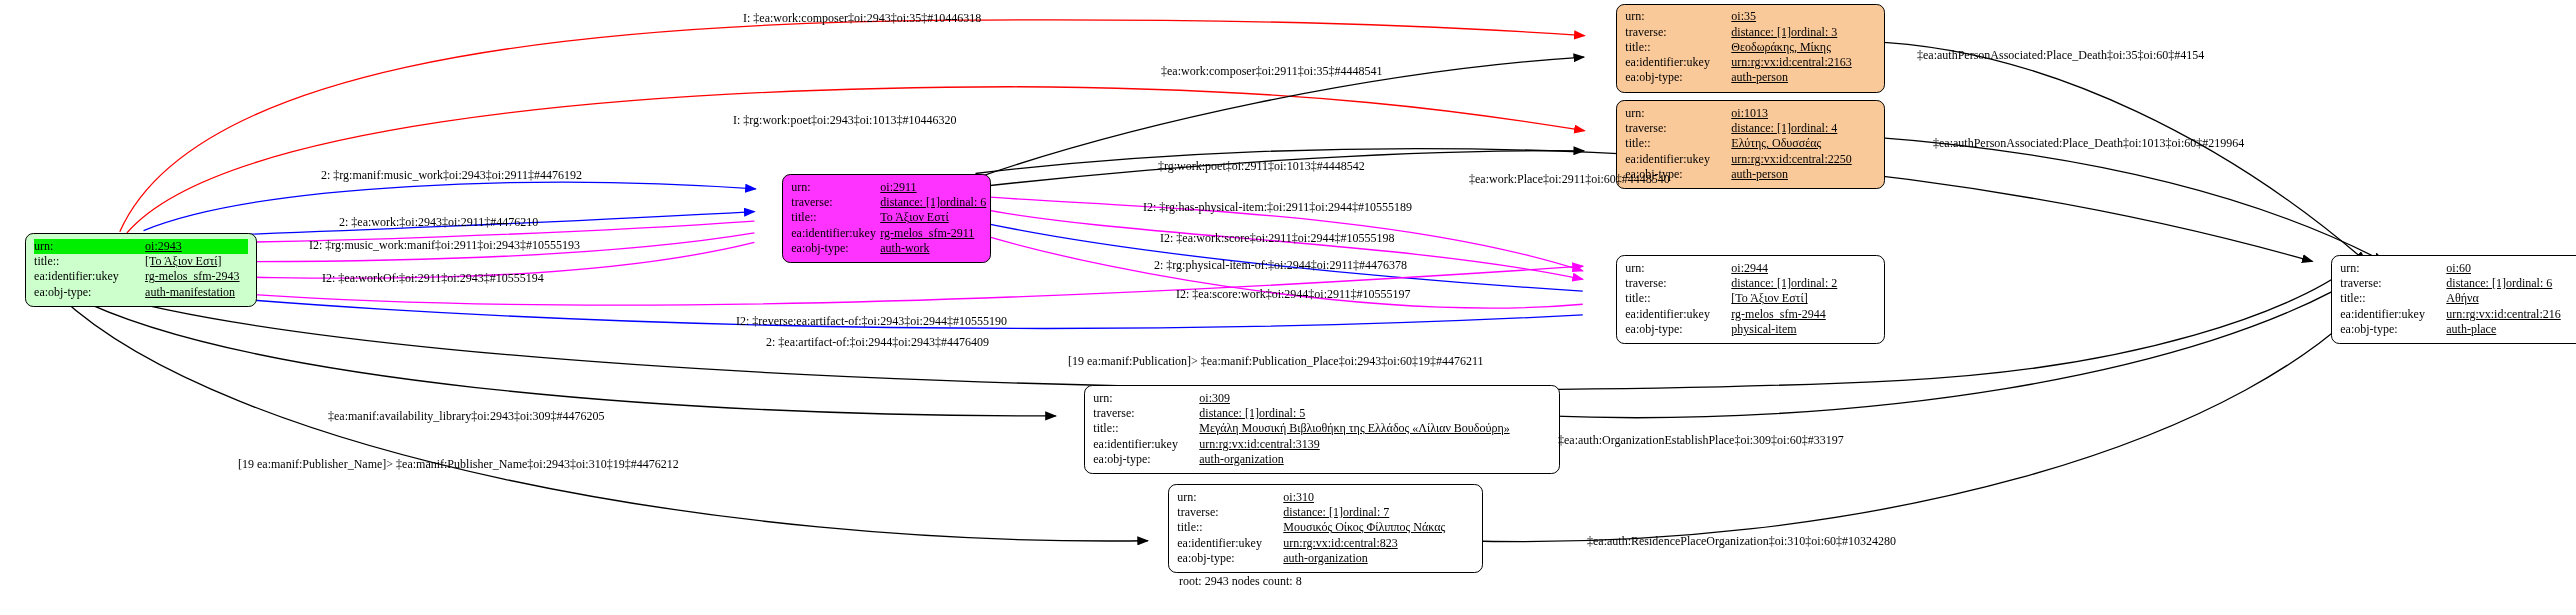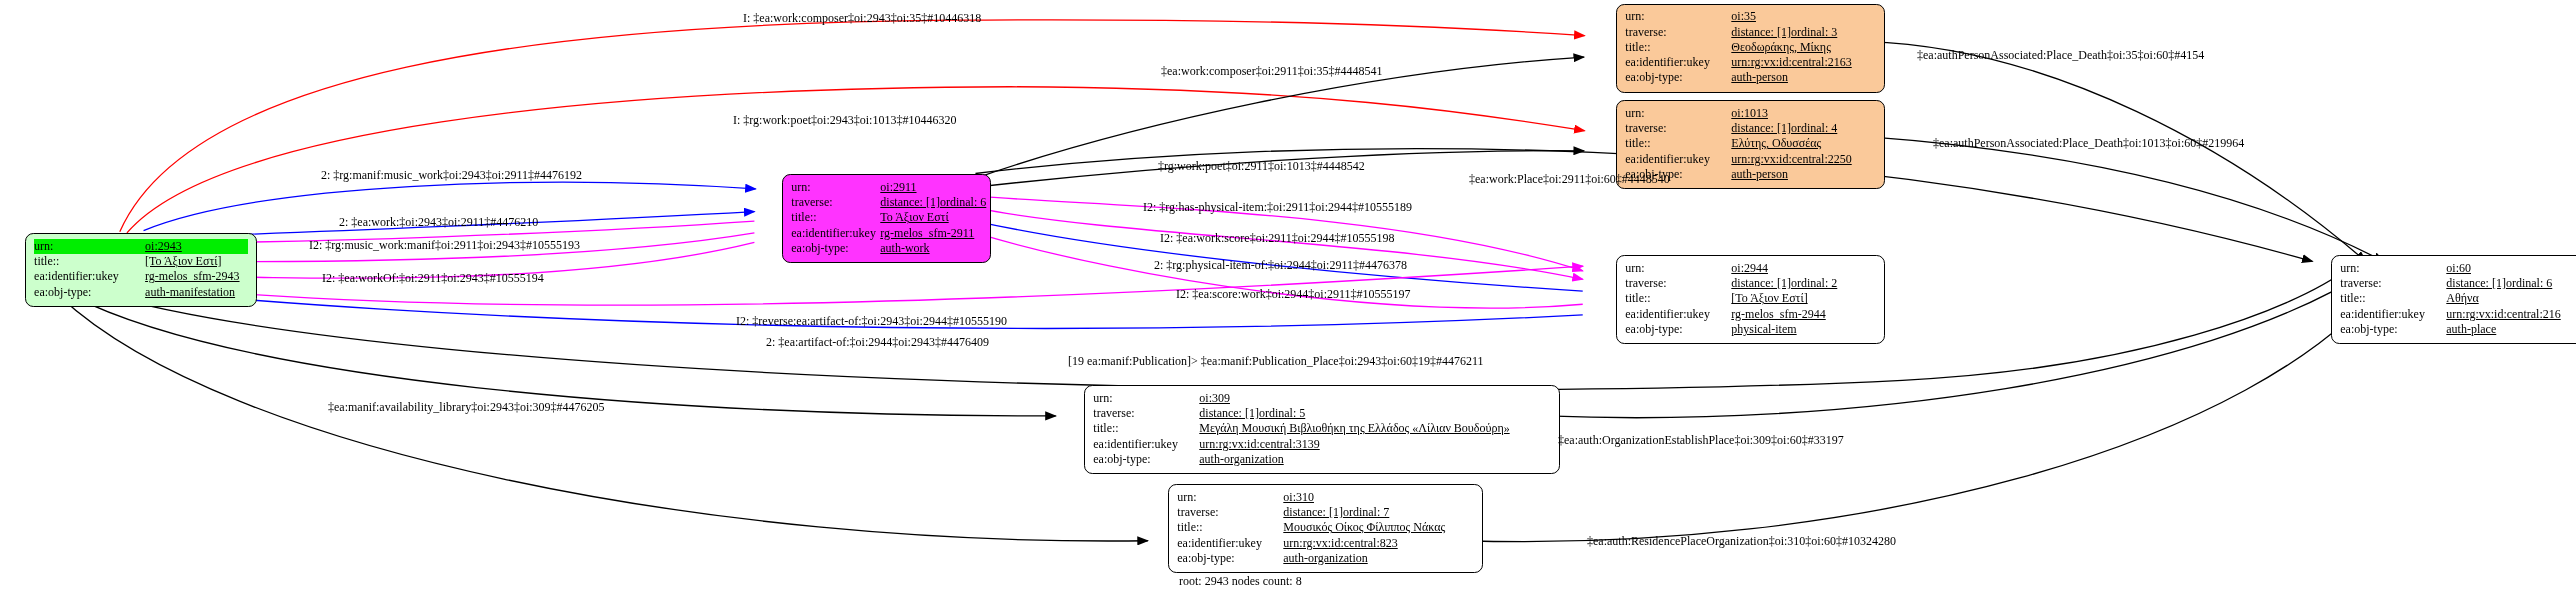--- a/index.html
+++ b/index.html
@@ -310,19 +310,20 @@
   <div class="elabel" style="left:1143px;top:200px;">I2: ‡rg:has-physical-item:‡oi:2911‡oi:2944‡#10555189</div>
   <div class="elabel" style="left:1160px;top:231px;">I2: ‡ea:work:score‡oi:2911‡oi:2944‡#10555198</div>
   <div class="elabel" style="left:1154px;top:258px;">2: ‡rg:physical-item-of:‡oi:2944‡oi:2911‡#4476378</div>
   <div class="elabel" style="left:1164px;top:287px;margin-left:12px;">I2: ‡ea:score:work‡oi:2944‡oi:2911‡#10555197</div>
   <div class="elabel" style="left:1469px;top:172px;">‡ea:work:Place‡oi:2911‡oi:60‡#4448540</div>
 
   <div class="elabel" style="left:736px;top:314px;">I2: ‡reverse:ea:artifact-of:‡oi:2943‡oi:2944‡#10555190</div>
   <div class="elabel" style="left:766px;top:335px;">2: ‡ea:artifact-of:‡oi:2944‡oi:2943‡#4476409</div>
 
   <div class="elabel" style="left:1068px;top:354px;">[19 ea:manif:Publication]&gt; ‡ea:manif:Publication_Place‡oi:2943‡oi:60‡19‡#4476211</div>
-  <div class="elabel" style="left:328px;top:400px;text-align:right;">‡ea:manif:availability_library‡oi:2943‡oi:309‡#4476205</div>
+  <div class="elabel" style="left:328px;top:409px;text-align:right;">‡ea:manif:availability_library‡oi:2943‡oi:309‡#4476205</div>
   <div class="elabel" style="left:1558px;top:433px;">‡ea:auth:OrganizationEstablishPlace‡oi:309‡oi:60‡#33197</div>
+  <div class="elabel" style="left:238px;top:457px;">[19 ea:manif:Publisher_Name]&gt; ‡ea:manif:Publisher_Name‡oi:2943‡oi:310‡19‡#4476212</div>
   <div class="elabel" style="left:1587px;top:534px;">‡ea:auth:ResidencePlaceOrganization‡oi:310‡oi:60‡#10324280</div>
 
   <div class="footer" style="left:1179px;top:574px;">root: 2943 nodes count: 8</div>
 </div>
 
 
 </body></html>

